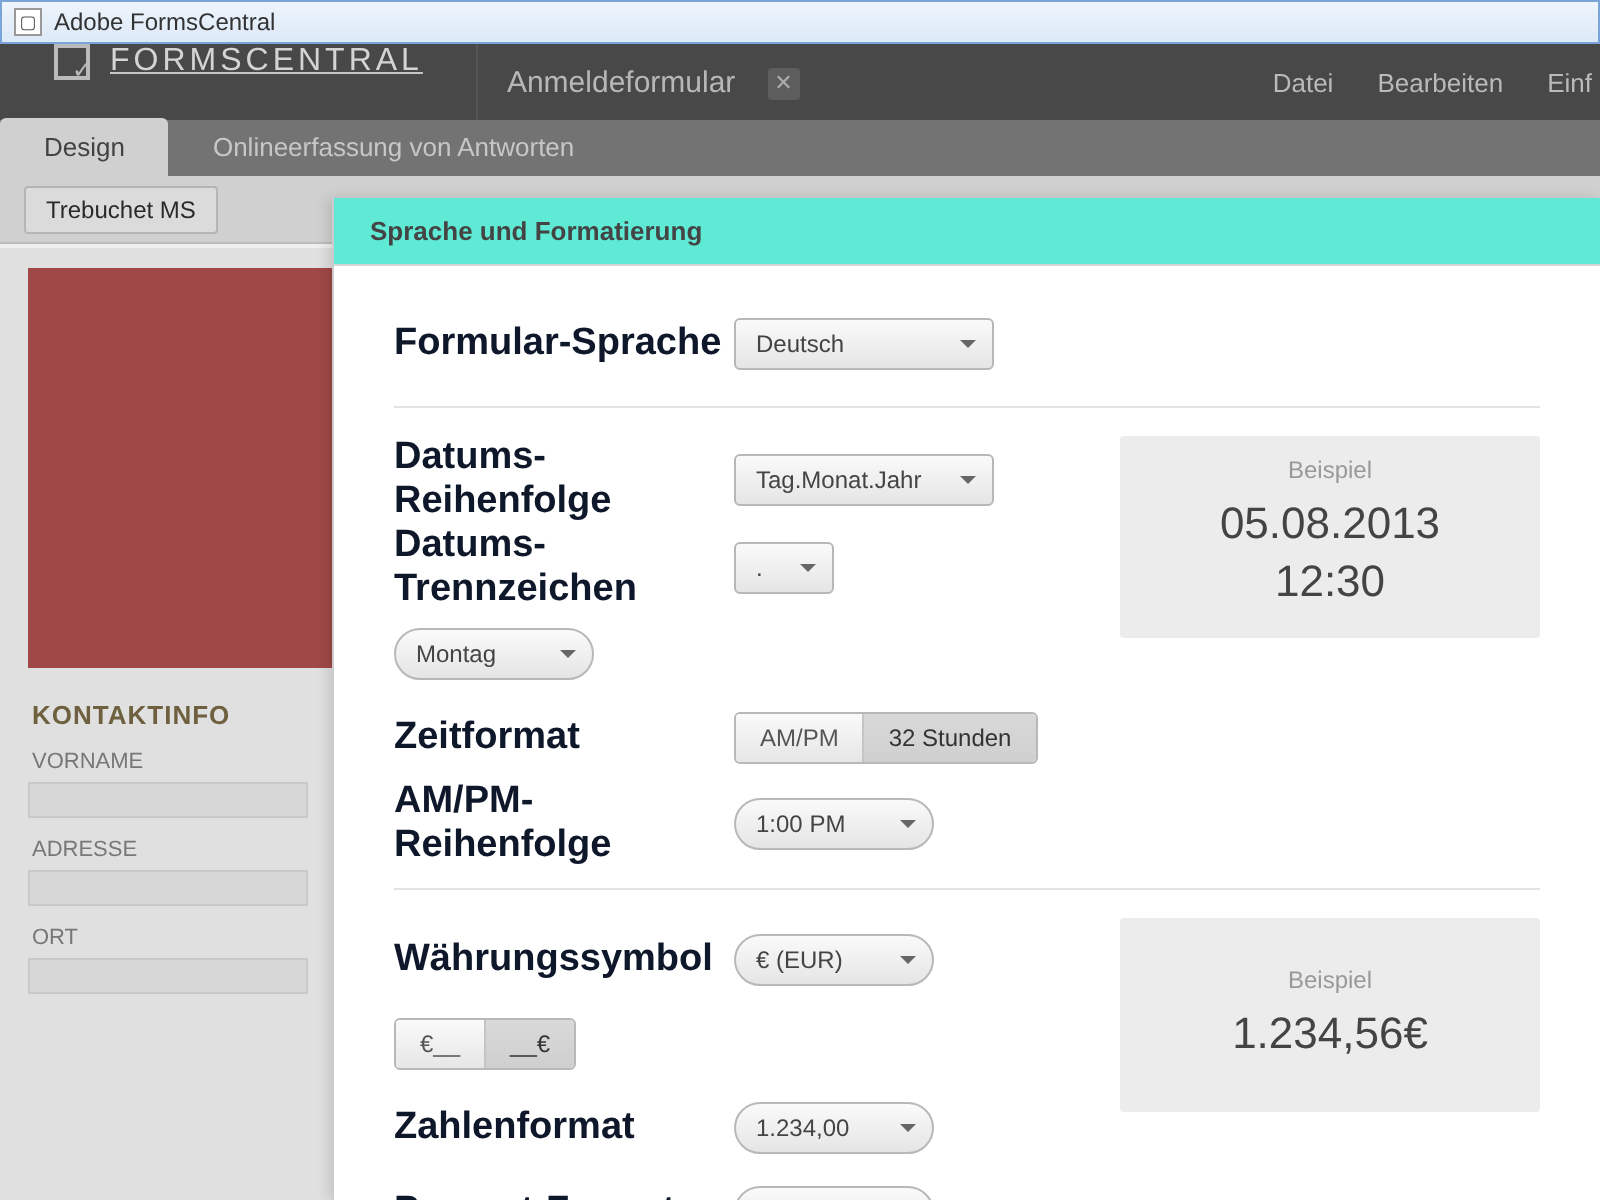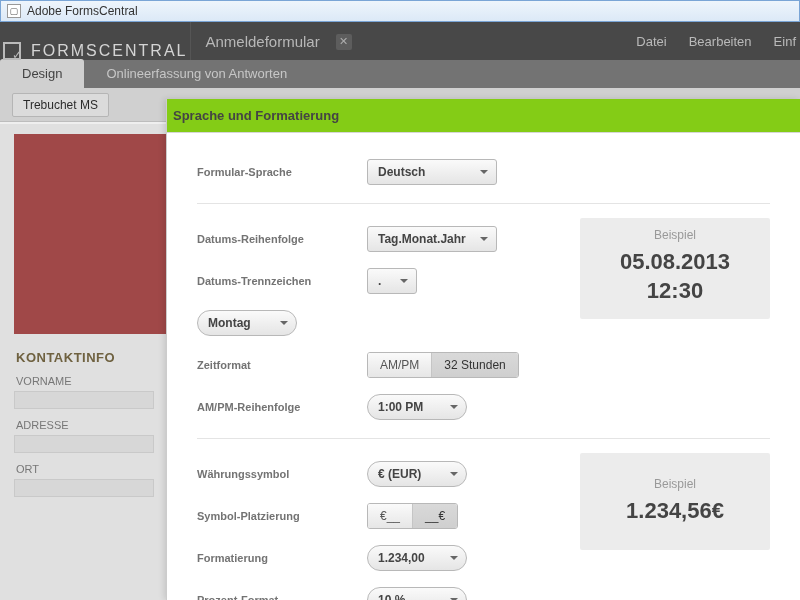--- a/index.html
+++ b/index.html
@@ -1,20 +1,20 @@
 <!DOCTYPE html>
 <html><head>
 <meta charset="utf-8">
 <style>
   * { box-sizing: border-box; margin: 0; padding: 0; font-family: "Segoe UI", Arial, sans-serif; }
   body { background: #fff; width: 800px; height: 600px; overflow: hidden; position: relative; }
   .window-chrome { background: linear-gradient(#eef5fc, #dce9f7); border: 1px solid #7aa5d6; height: 22px; display: flex; align-items: center; padding: 0 6px; font-size: 12px; color: #333; }
   .window-chrome .wicon { width: 14px; height: 14px; background: #fff; border: 1px solid #999; margin-right: 6px; display: flex; align-items: center; justify-content: center; font-size: 9px; color: #555; }
   .topbar { background: #2a2a2a; height: 38px; display: flex; align-items: center; color: #ccc; font-size: 13px; }
-  .brandwrap { display: flex; align-items: flex-end; padding: 0 3px; height: 100%; border-right: 1px solid #3a3a3a; }
+  .brandwrap { display: flex; align-items: flex-start; padding: 0 27px; height: 100%; border-right: 1px solid #3a3a3a; text-decoration: underline; }
   .brand-icon { width: 18px; height: 18px; border: 2px solid #bbb; margin-right: 10px; position: relative; }
   .brand-icon::after { content: "✓"; position: absolute; right: -3px; bottom: -4px; font-size: 12px; color: #bbb; }
   .brand { font-weight: 300; letter-spacing: 2px; color: #ddd; font-size: 16px; }
   .doc-title { padding: 0 14px; color: #b8b8b8; font-size: 15px; display: flex; align-items: flex-end; gap: 16px; }
   .close-x { background: #444; color: #aaa; width: 16px; height: 16px; font-size: 11px; display: flex; align-items: center; justify-content: center; border-radius: 2px; }
   .topmenu { margin-left: auto; display: flex; gap: 22px; padding-right: 4px; color: #bbb; font-size: 13px; }
   .tabbar { background: #606060; height: 28px; display: flex; align-items: flex-end; }
   .tab { padding: 7px 22px; font-size: 13px; color: #ccc; }
   .tab.active { background: #d8d8d8; color: #222; border-top-left-radius: 3px; border-top-right-radius: 3px; }
   .toolbar-under { background: #d8d8d8; height: 34px; display: flex; align-items: center; padding: 0 12px; border-bottom: 1px solid #bfbfbf; }
@@ -22,37 +22,37 @@
   .canvas-area { position: absolute; left: 0; top: 124px; right: 0; bottom: 0; background: #ececec; padding: 10px 0 0 14px; }
   .form-preview { width: 160px; }
   .red-head { background: #9a2a2a; height: 200px; }
   .section-label { font-weight: bold; color: #5b4a1f; font-size: 13px; margin: 16px 0 10px 2px; letter-spacing: .5px; }
   .fld-label { font-size: 11px; color: #666; margin: 10px 0 4px 2px; }
   .fld-input { background: #e0e0e0; height: 18px; width: 140px; border: 1px solid #cfcfcf; }
   
   .dim { position: absolute; left: 0; top: 22px; right: 0; bottom: 0; background: rgba(180,180,180,0.22); pointer-events: none; }
   
   .dialog { position: absolute; left: 166px; top: 99px; right: 0; bottom: 0; background: #fff; border-left: 1px solid #ccc; box-shadow: -2px 0 6px rgba(0,0,0,.12); display: flex; flex-direction: column; }
-  .dialog-head { background: #84cc16; border-bottom: 1px solid #d6d6d6; padding: 9px 6px; font-size: 13px; font-weight: 600; color: #444; }
+  .dialog-head { background: #5eead4; border-bottom: 1px solid #d6d6d6; padding: 9px 18px; font-size: 13px; font-weight: 600; color: #444; }
   .dialog-body { flex: 1; overflow: auto; padding: 18px 30px 12px 30px; }
   .row { display: flex; align-items: center; min-height: 42px; }
-  .row .lab { width: 170px; font-size: 11px; font-weight: 600; color: #737373; }
+  .row .lab { width: 170px; font-size: 19px; font-weight: 600; color: #0f172a; }
   .sep { border-top: 1px solid #e4e4e4; margin: 10px 0 14px; }
-  .dd { background: linear-gradient(#fafafa,#e5e5e5); border: 1px solid #b8b8b8; border-radius: 3px; font-size: 12px; color: #444; padding: 5px 26px 5px 10px; position: relative; min-width: 60px; display: inline-flex; align-items: center; font-weight: bold; }
+  .dd { background: linear-gradient(#fafafa,#e5e5e5); border: 1px solid #b8b8b8; border-radius: 3px; font-size: 12px; color: #444; padding: 5px 26px 5px 10px; position: relative; min-width: 60px; display: inline-flex; align-items: center; }
   .dd::after { content: ""; position: absolute; right: 8px; top: 50%; margin-top: -2px; border: 4px solid transparent; border-top-color: #666; }
   .dd.wide { min-width: 130px; }
   .dd.med { min-width: 100px; border-radius: 13px; }
   .dd.sm { min-width: 50px; }
   .seg { display: inline-flex; border: 1px solid #b8b8b8; border-radius: 3px; overflow: hidden; }
   .seg-btn { background: linear-gradient(#fafafa,#e6e6e6); padding: 5px 12px; font-size: 12px; color: #555; border-right: 1px solid #c5c5c5; }
   .seg-btn:last-child { border-right: none; }
   .seg-btn.sel { background: linear-gradient(#d9d9d9,#cfcfcf); color: #333; }
-  .example-box { margin-left: auto; background: #ececec; border-radius: 2px; width: 190px; text-align: center; padding: 10px 8px 14px; }
+  .example-box { margin-left: auto; background: #ececec; border-radius: 2px; width: 210px; text-align: center; padding: 10px 8px 14px; }
   .example-title { font-size: 12px; color: #999; margin-bottom: 6px; }
-  .example-val { font-size: 22px; color: #444; font-weight: 700; line-height: 1.3; }
+  .example-val { font-size: 22px; color: #444; font-weight: 400; line-height: 1.3; }
   .group { display: flex; align-items: flex-start; }
   .controls-col { display: flex; flex-direction: column; gap: 0; }
 </style>
 </head>
 <body>
 
 <div class="window-chrome">
   <span class="wicon">▢</span>
   <span>Adobe FormsCentral</span>
 </div>
@@ -154,28 +154,27 @@
 
     <div class="group">
       <div class="controls-col" style="flex:1">
         <div class="row">
           <div class="lab">Währungssymbol</div>
           <div class="dd med">
               <span>€ (EUR)</span>
             </div>
         </div>
         <div class="row">
-          <div class="lab">Symbol-Platzierung</div>
           <div class="seg">
             <div class="seg-btn">€__</div>
             <div class="seg-btn sel">__€</div>
           </div>
         </div>
         <div class="row">
-          <div class="lab">Formatierung</div>
+          <div class="lab">Zahlenformat</div>
           <div class="dd med">
               <span>1.234,00</span>
             </div>
         </div>
         <div class="row">
           <div class="lab">Prozent-Format</div>
           <div class="dd med">
               <span>10 %</span>
             </div>
         </div>

